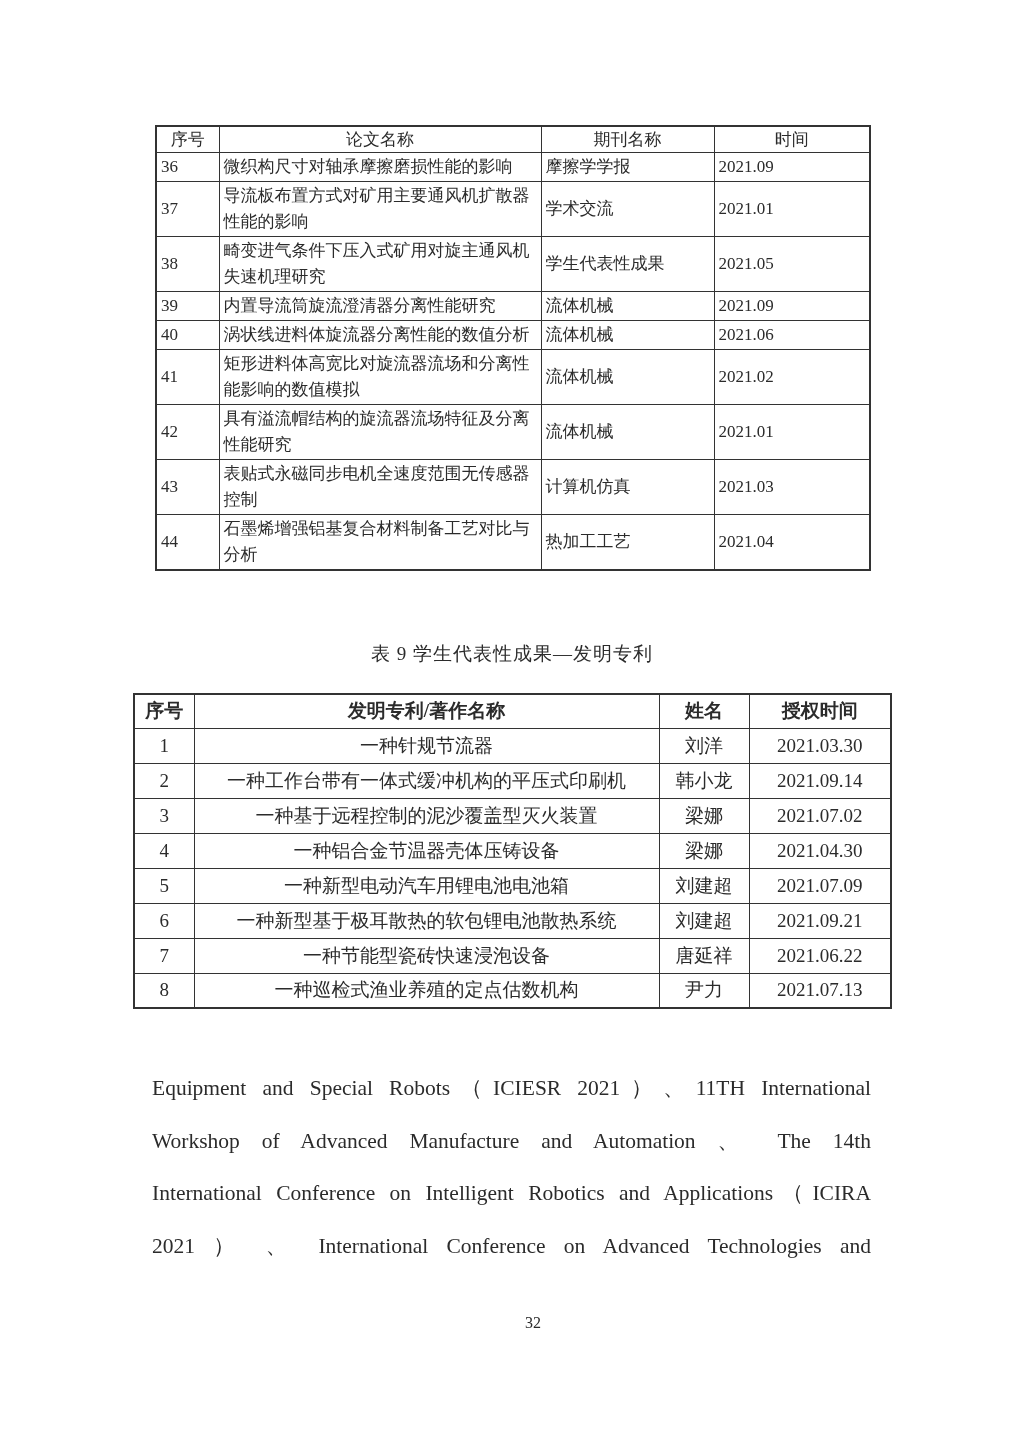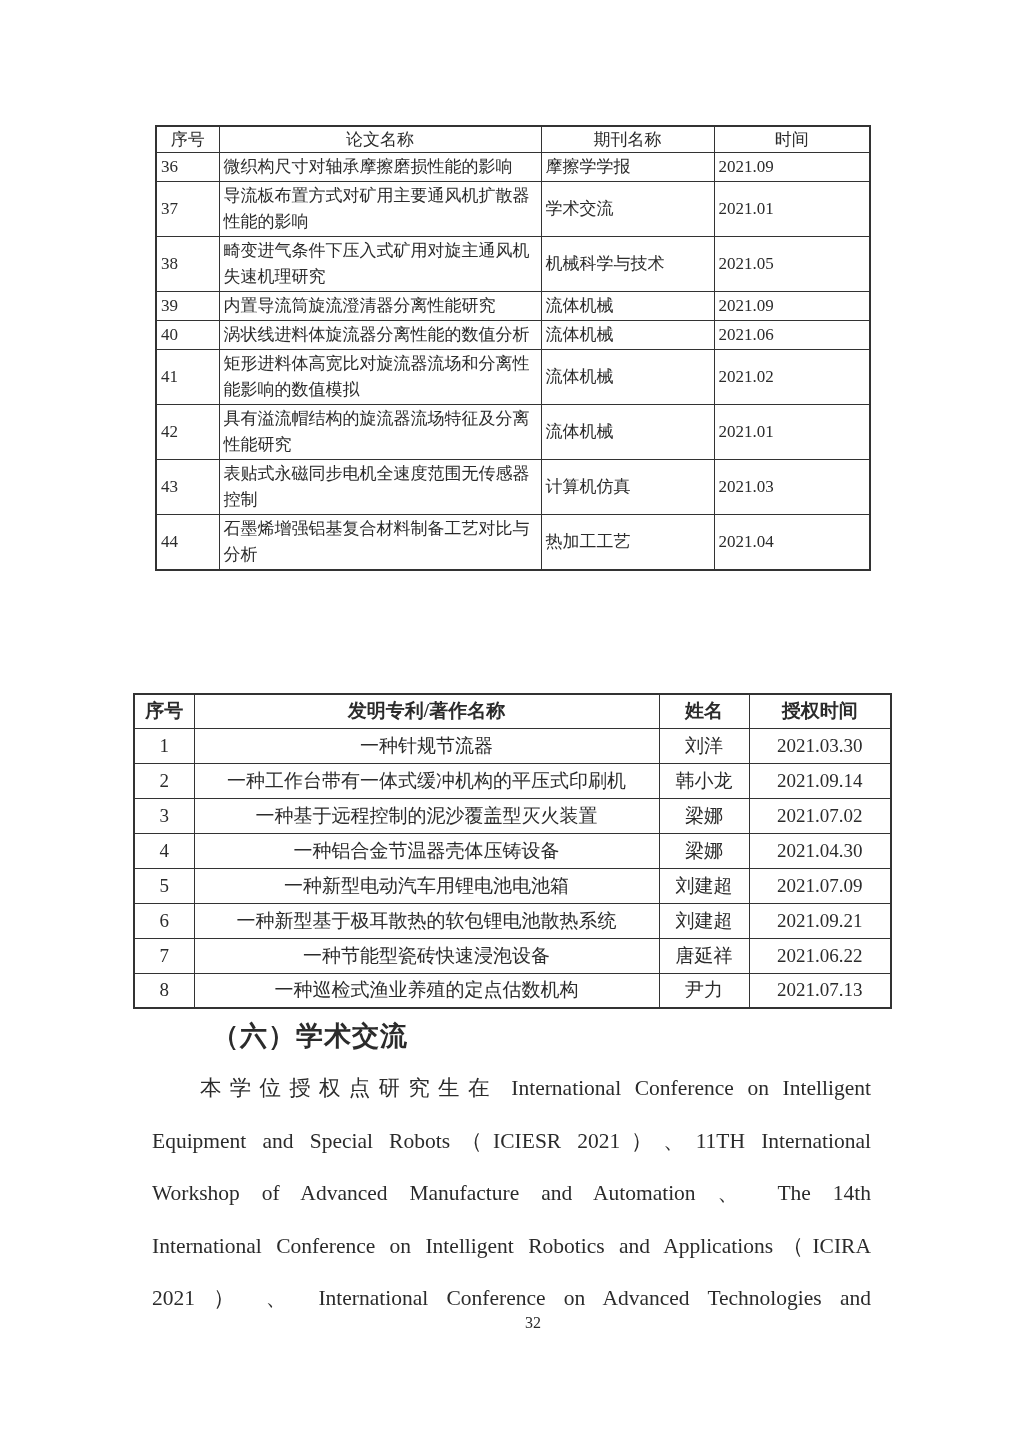--- a/index.html
+++ b/index.html
@@ -101,21 +101,21 @@
         </tr>
         <tr>
           <td class="cell-no">37</td>
           <td class="cell-title">导流板布置方式对矿用主要通风机扩散器性能的影响</td>
           <td class="cell-journal">学术交流</td>
           <td class="cell-date">2021.01</td>
         </tr>
         <tr>
           <td class="cell-no">38</td>
           <td class="cell-title">畸变进气条件下压入式矿用对旋主通风机失速机理研究</td>
-          <td class="cell-journal">机械科学与技术</td>
+          <td class="cell-journal">学生代表性成果</td>
           <td class="cell-date">2021.05</td>
         </tr>
         <tr>
           <td class="cell-no">39</td>
           <td class="cell-title">内置导流筒旋流澄清器分离性能研究</td>
           <td class="cell-journal">流体机械</td>
           <td class="cell-date">2021.09</td>
         </tr>
         <tr>
           <td class="cell-no">40</td>
@@ -143,20 +143,21 @@
         </tr>
         <tr>
           <td class="cell-no">44</td>
           <td class="cell-title">石墨烯增强铝基复合材料制备工艺对比与分析</td>
           <td class="cell-journal">热加工工艺</td>
           <td class="cell-date">2021.04</td>
         </tr>
       </tbody>
   </table>
 
+  <div class="caption">表 9 学生代表性成果—发明专利</div>
 
   <table class="t2">
     <colgroup>
       <col style="width:60px">
         <col style="width:465px">
         <col style="width:90px">
         <col style="width:142px">
     </colgroup>
     <thead>
       <tr>
@@ -211,24 +212,22 @@
         </tr>
         <tr>
           <td class="cell-no">8</td>
           <td class="cell-title-center">一种巡检式渔业养殖的定点估数机构</td>
           <td class="cell-name">尹力</td>
           <td class="cell-date">2021.07.13</td>
         </tr>
       </tbody>
   </table>
 
-  <div class="heading">（六）学术交流</div>
 
   <div class="para" id="para">
-      <div class="line first">本学位授权点研究生在 International Conference on Intelligent</div>
       <div class="line">Equipment and Special Robots（ICIESR 2021）、11TH International</div>
       <div class="line">Workshop of Advanced Manufacture and Automation 、 The 14th</div>
       <div class="line">International Conference on Intelligent Robotics and Applications（ICIRA</div>
       <div class="line">2021 ） 、 International Conference on Advanced Technologies and</div>
     </div>
 
   <div class="pageno">32</div>
 
 </div>
 

